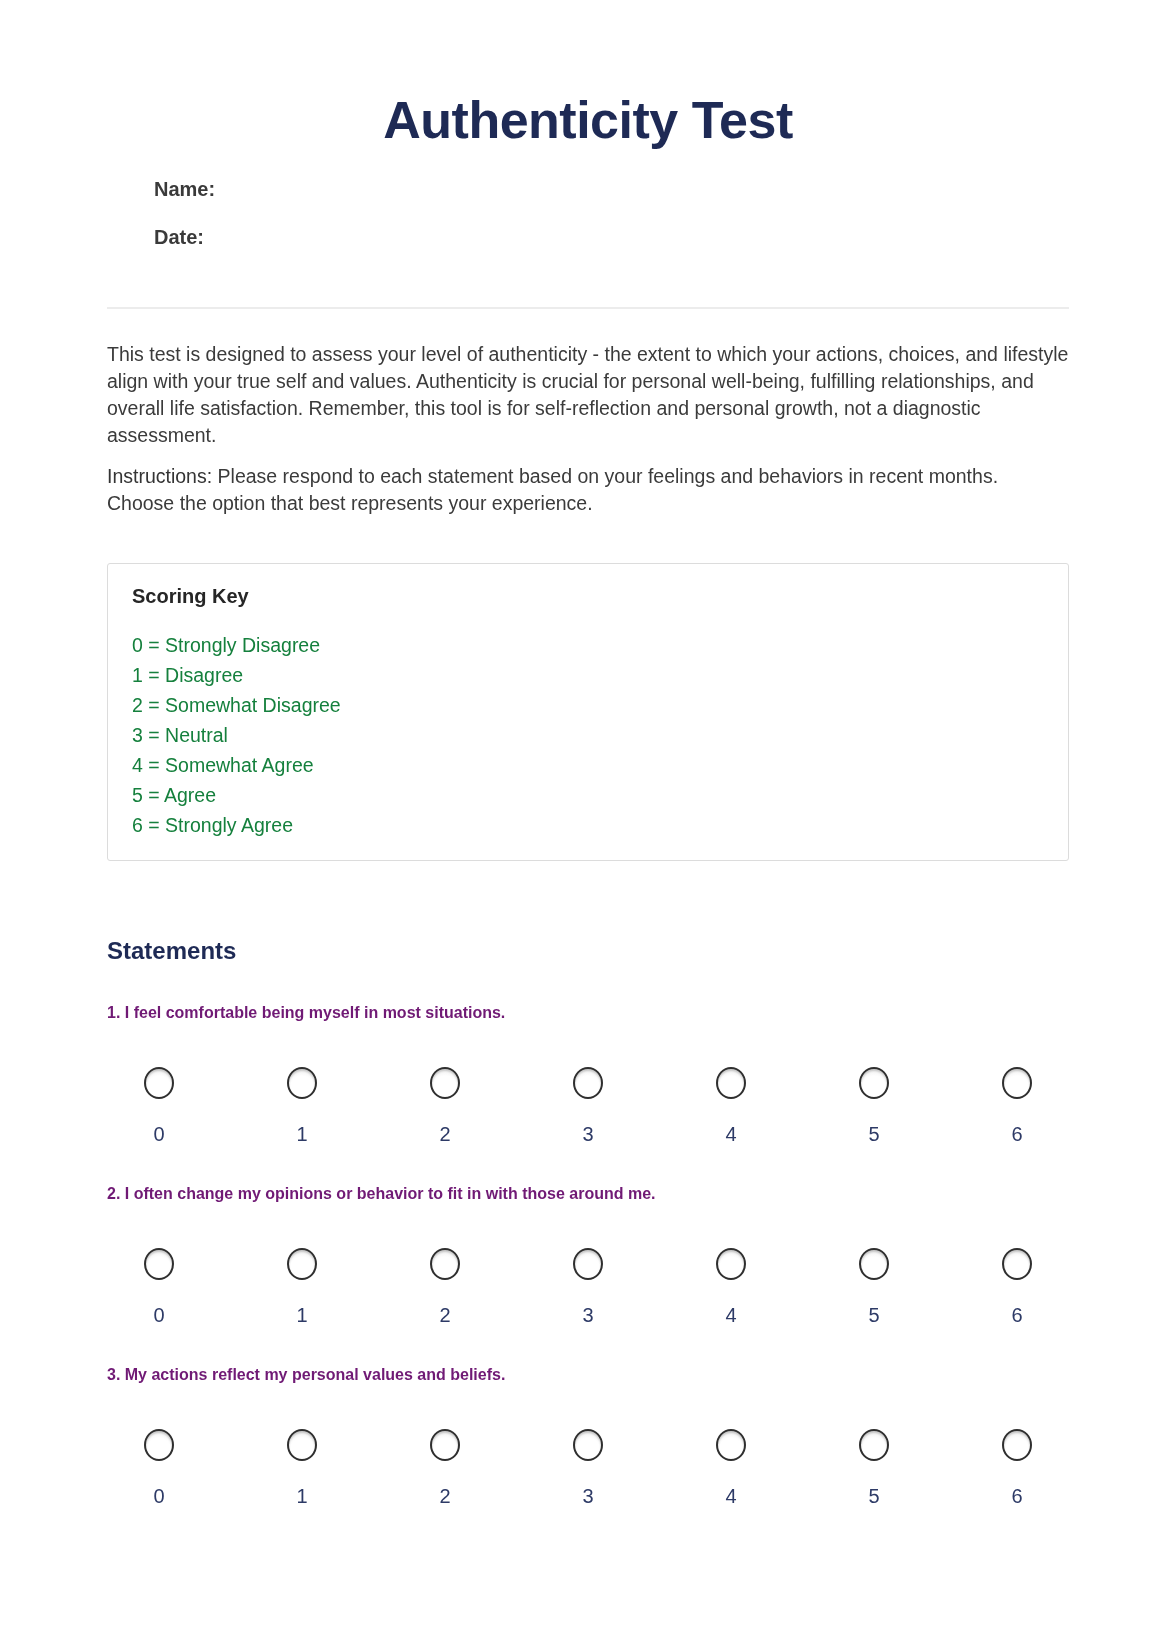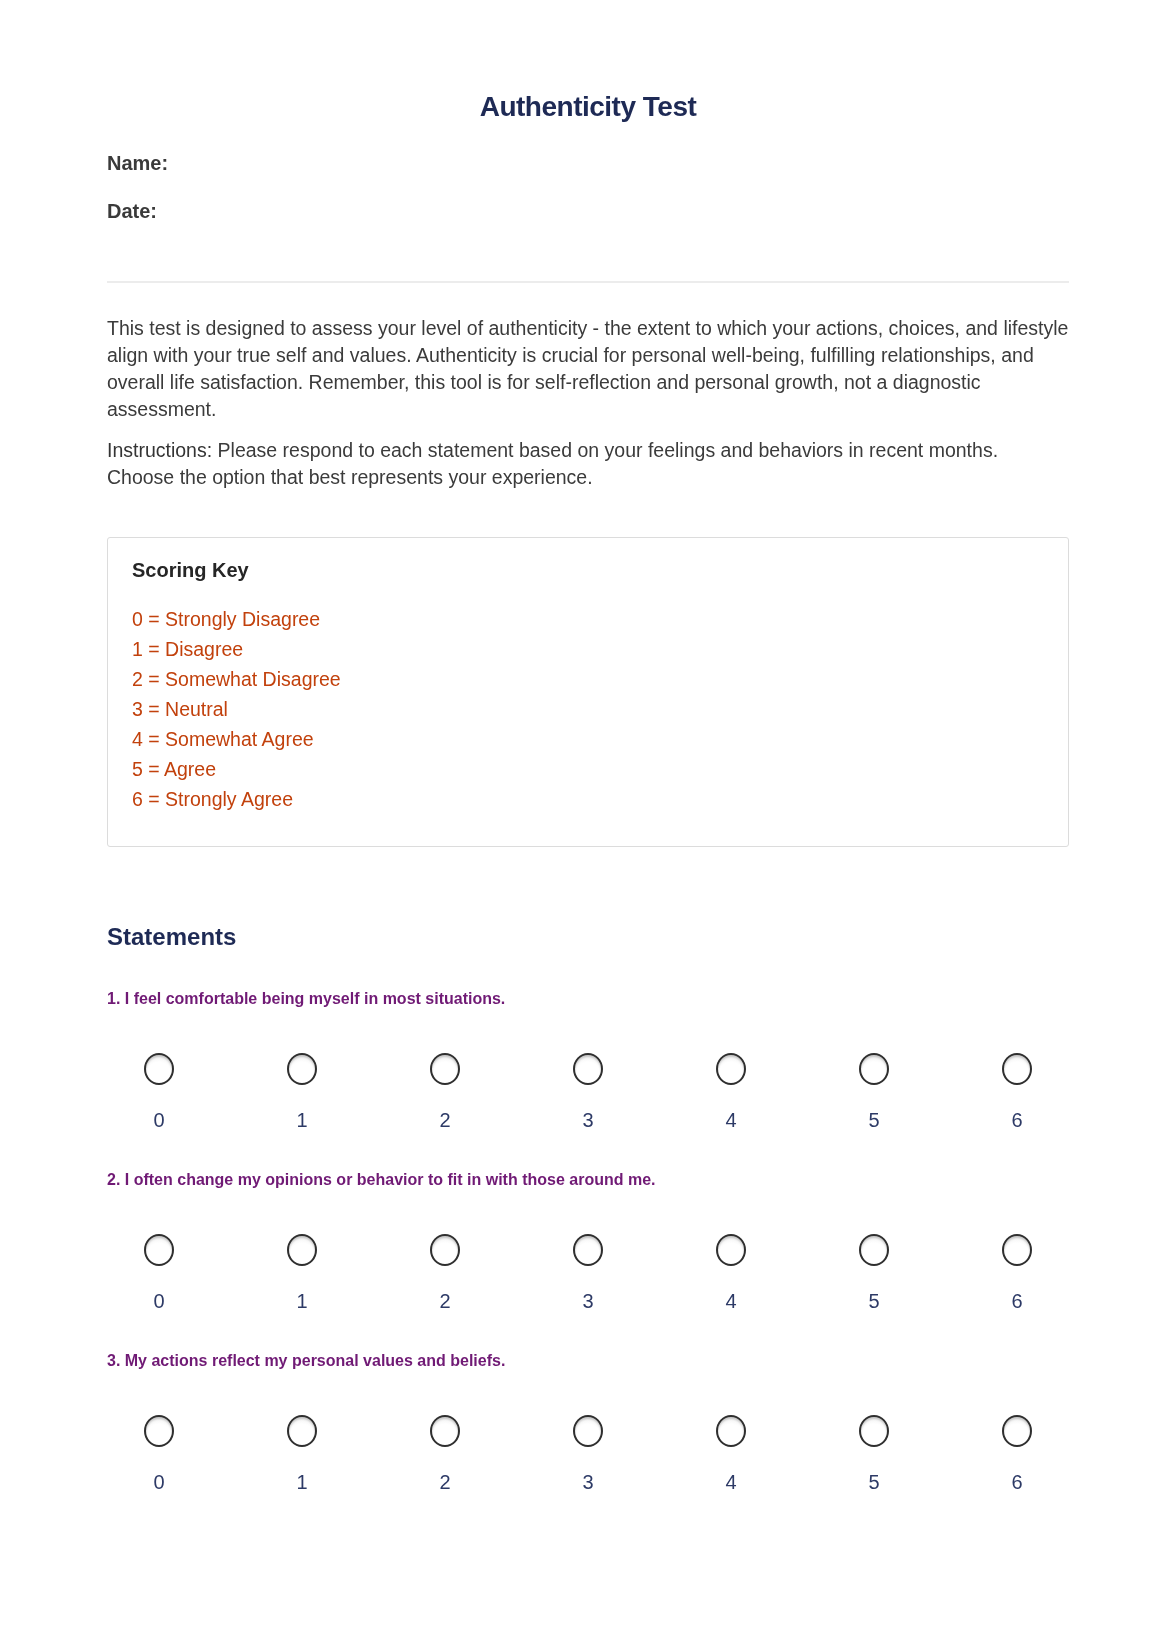--- a/index.html
+++ b/index.html
@@ -12,21 +12,21 @@
     width: 1176px;
     height: 1630px;
     box-sizing: border-box;
     padding: 0 107px;
     background: #ffffff;
     font-family: "Liberation Sans", sans-serif;
     overflow: hidden;
   }
   .doc-title {
     margin: 92px 0 0;
-    font-size: 28px;
+    font-size: 52px;
     line-height: 1.1;
     font-weight: 700;
     text-align: center;
     color: #1e2a55;
     letter-spacing: -0.5px;
   }
   .section-heading {
     margin: 40px 0 0;
     font-size: 24px;
     line-height: 28px;
@@ -34,20 +34,21 @@
     color: #1e2a55;
   }
   .field-row {
     display: flex;
     align-items: baseline;
     margin-top: 24px;
     font-size: 20px;
     line-height: 23px;
     font-weight: 700;
     color: #3a3a3a;
+    margin-left: 47px;
   }
   .field-row + .field-row { margin-top: 20px; }
   .field-value {
     flex: 1;
     min-height: 23px;
     margin-left: 10px;
   }
   .divider {
     border: none;
     height: 2px;
@@ -68,35 +69,35 @@
   }
   .instructions-paragraph .bold-label {
     font-weight: 400;
     color: #343434;
   }
   .scoring-box {
     margin-top: 46px;
     border: 1px solid #dcdcdc;
     border-radius: 3px;
     background: #ffffff;
-    padding: 20px 24px 32px;
+    padding: 20px 24px 20px;
   }
   .scoring-box-heading {
     margin: 0;
     font-size: 20px;
     line-height: 24px;
     font-weight: 700;
     color: #262626;
   }
   .scoring-list {
     list-style: none;
     margin: 22px 0 0;
     padding: 0;
     font-size: 19.5px;
-    color: #c2410c;
+    color: #15803d;
   }
   .scoring-list li { line-height: 30px; }
   .statements-heading { margin-top: 76px; }
   .statement-text {
     margin: 36px 0 0;
     font-size: 16px;
     line-height: 24px;
     font-weight: 700;
     color: #701a75;
   }

